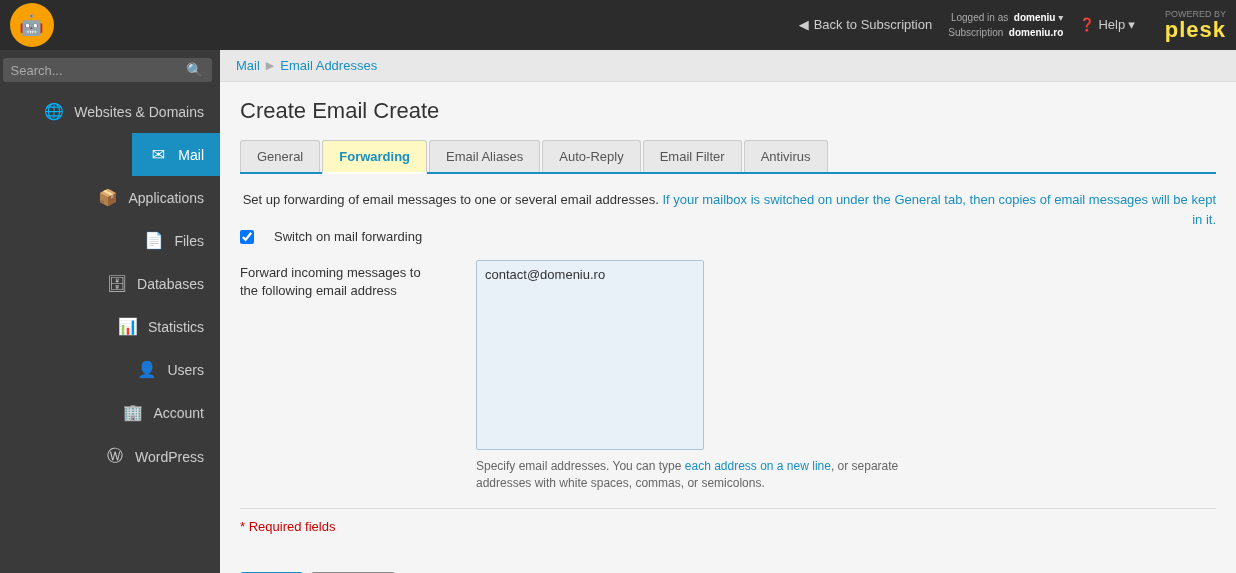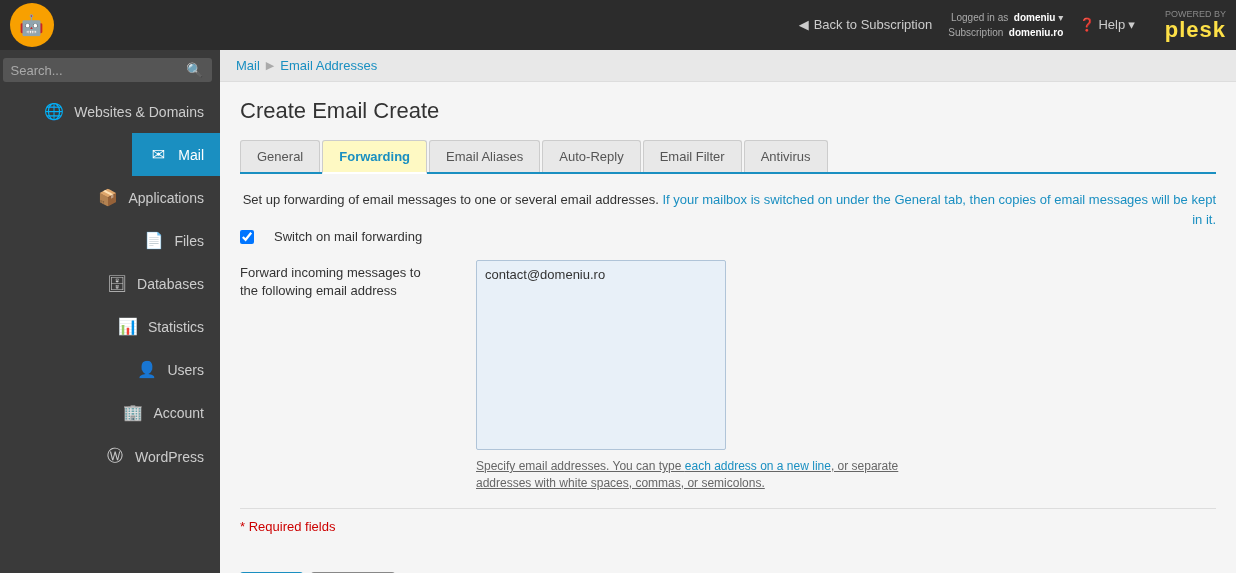--- a/index.html
+++ b/index.html
@@ -213,38 +213,37 @@
       width: 200px;
       font-size: 13px;
       color: #333;
       padding-top: 4px;
       line-height: 1.4;
     }
     .form-control-area {
       flex: 1;
     }
     .email-textarea {
-      width: 250px;
+      width: 228px;
       height: 190px;
       border: 1px solid #b0c4d8;
       background: #e8f0f8;
       padding: 6px 8px;
       font-size: 13px;
       color: #333;
       resize: none;
       border-radius: 2px;
       font-family: Arial, sans-serif;
     }
     .hint-text {
       font-size: 12px;
       color: #666;
       margin-top: 5px;
       max-width: 440px;
       line-height: 1.4;
-      text-decoration: underline;
     }
     .hint-text .highlight { color: #1a8fc1; }
 
     
     .required-note {
       font-size: 13px;
       color: #333;
       margin-bottom: 28px;
     }
     .required-note span { color: #c00; }

